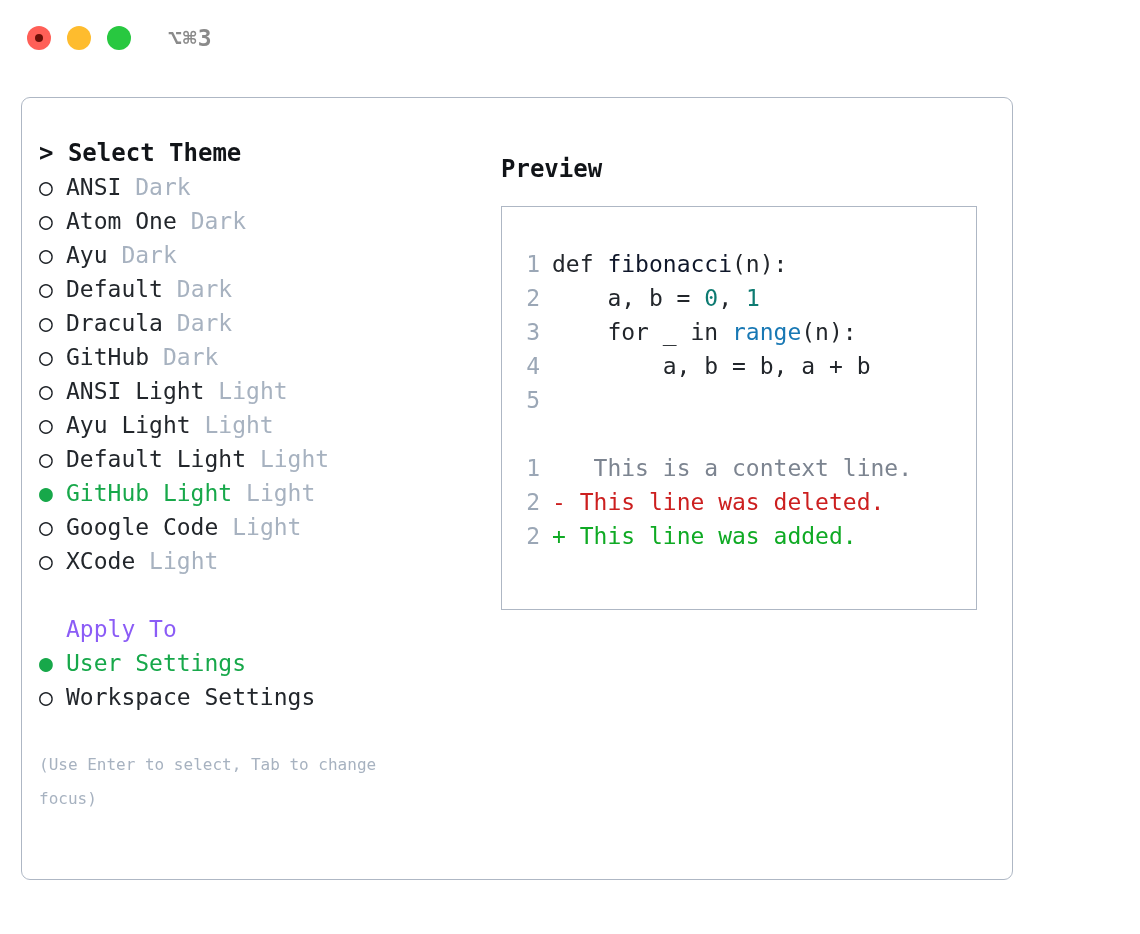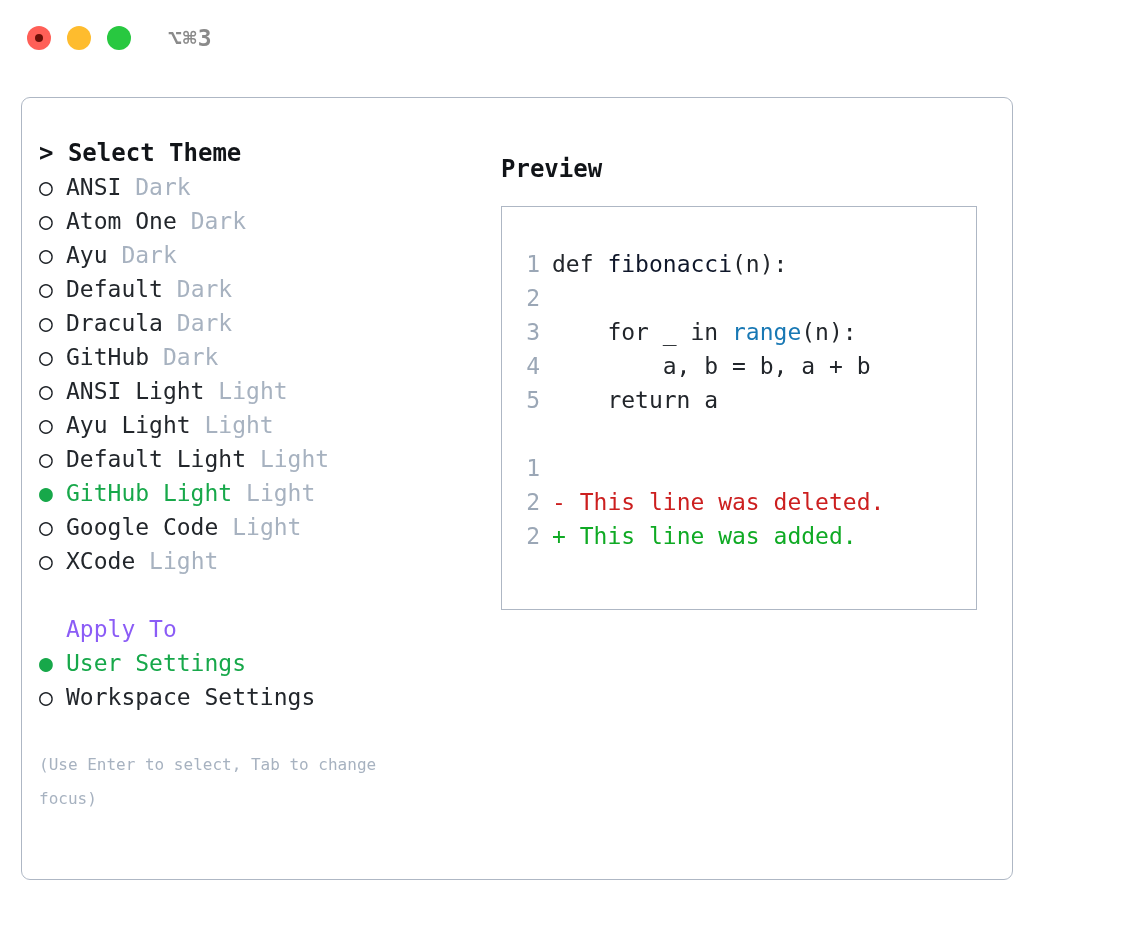--- a/index.html
+++ b/index.html
@@ -215,26 +215,26 @@
         </div>
 
       <div id="hint">(Use Enter to select, Tab to change focus)</div>
     </div>
 
     <div id="preview-column">
       <div id="preview-header">Preview</div>
       <div id="preview-box">
         <div id="code-area">
             <div class="code-line"><span class="ln">1</span><span><span class="code-text">def </span><span class="tok-fn">fibonacci</span><span class="code-text">(n):</span></span></div>
-            <div class="code-line"><span class="ln">2</span></div>
+            <div class="code-line"><span class="ln">2</span><span><span class="code-text">    a, b = </span><span class="tok-num">0</span><span class="code-text">, </span><span class="tok-num">1</span></span></div>
             <div class="code-line"><span class="ln">3</span><span><span class="code-text">    for _ in </span><span class="tok-call">range</span><span class="code-text">(n):</span></span></div>
             <div class="code-line"><span class="ln">4</span><span><span class="code-text">        a, b = b, a + b</span></span></div>
-            <div class="code-line"><span class="ln">5</span><span><span class="code-text">    return a</span></span></div>
+            <div class="code-line"><span class="ln">5</span></div>
             <div class="blank-line"></div>
-            <div class="code-line"><span class="ln">1</span><span class="diff-ctx"> </span></div>
+            <div class="code-line"><span class="ln">1</span><span class="diff-ctx"> </span><span class="diff-ctx">  This is a context line.</span></div>
             <div class="code-line"><span class="ln">2</span><span class="diff-del">-</span><span class="diff-del"> This line was deleted.</span></div>
             <div class="code-line"><span class="ln">2</span><span class="diff-add">+</span><span class="diff-add"> This line was added.</span></div>
           </div>
       </div>
     </div>
 
   </div>
 </div>
 
 </body></html>

